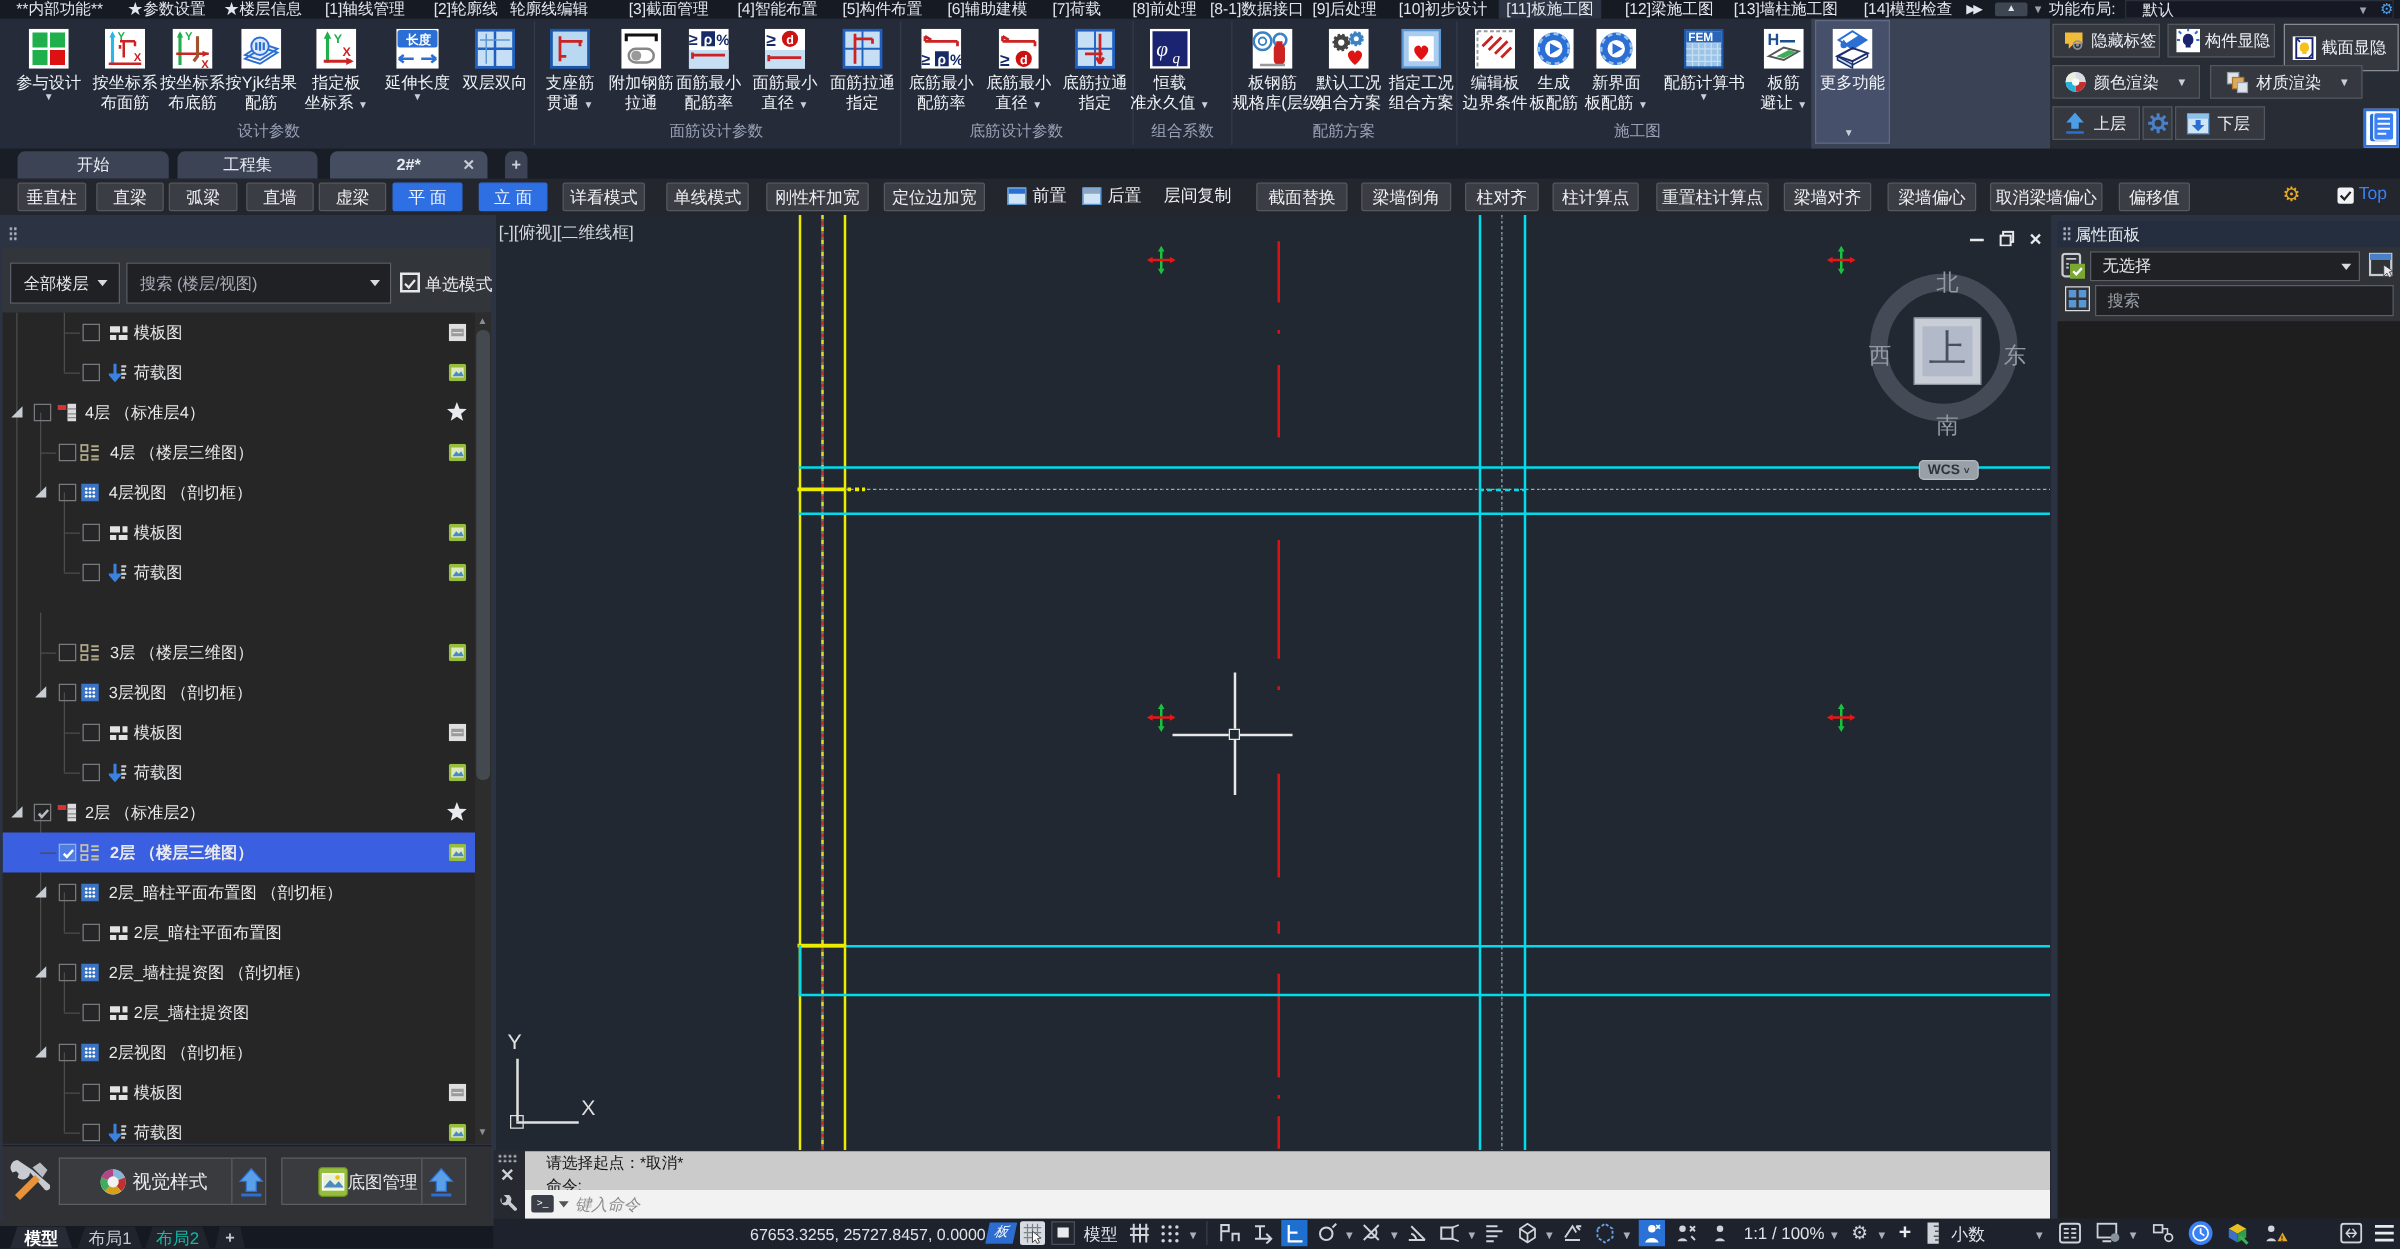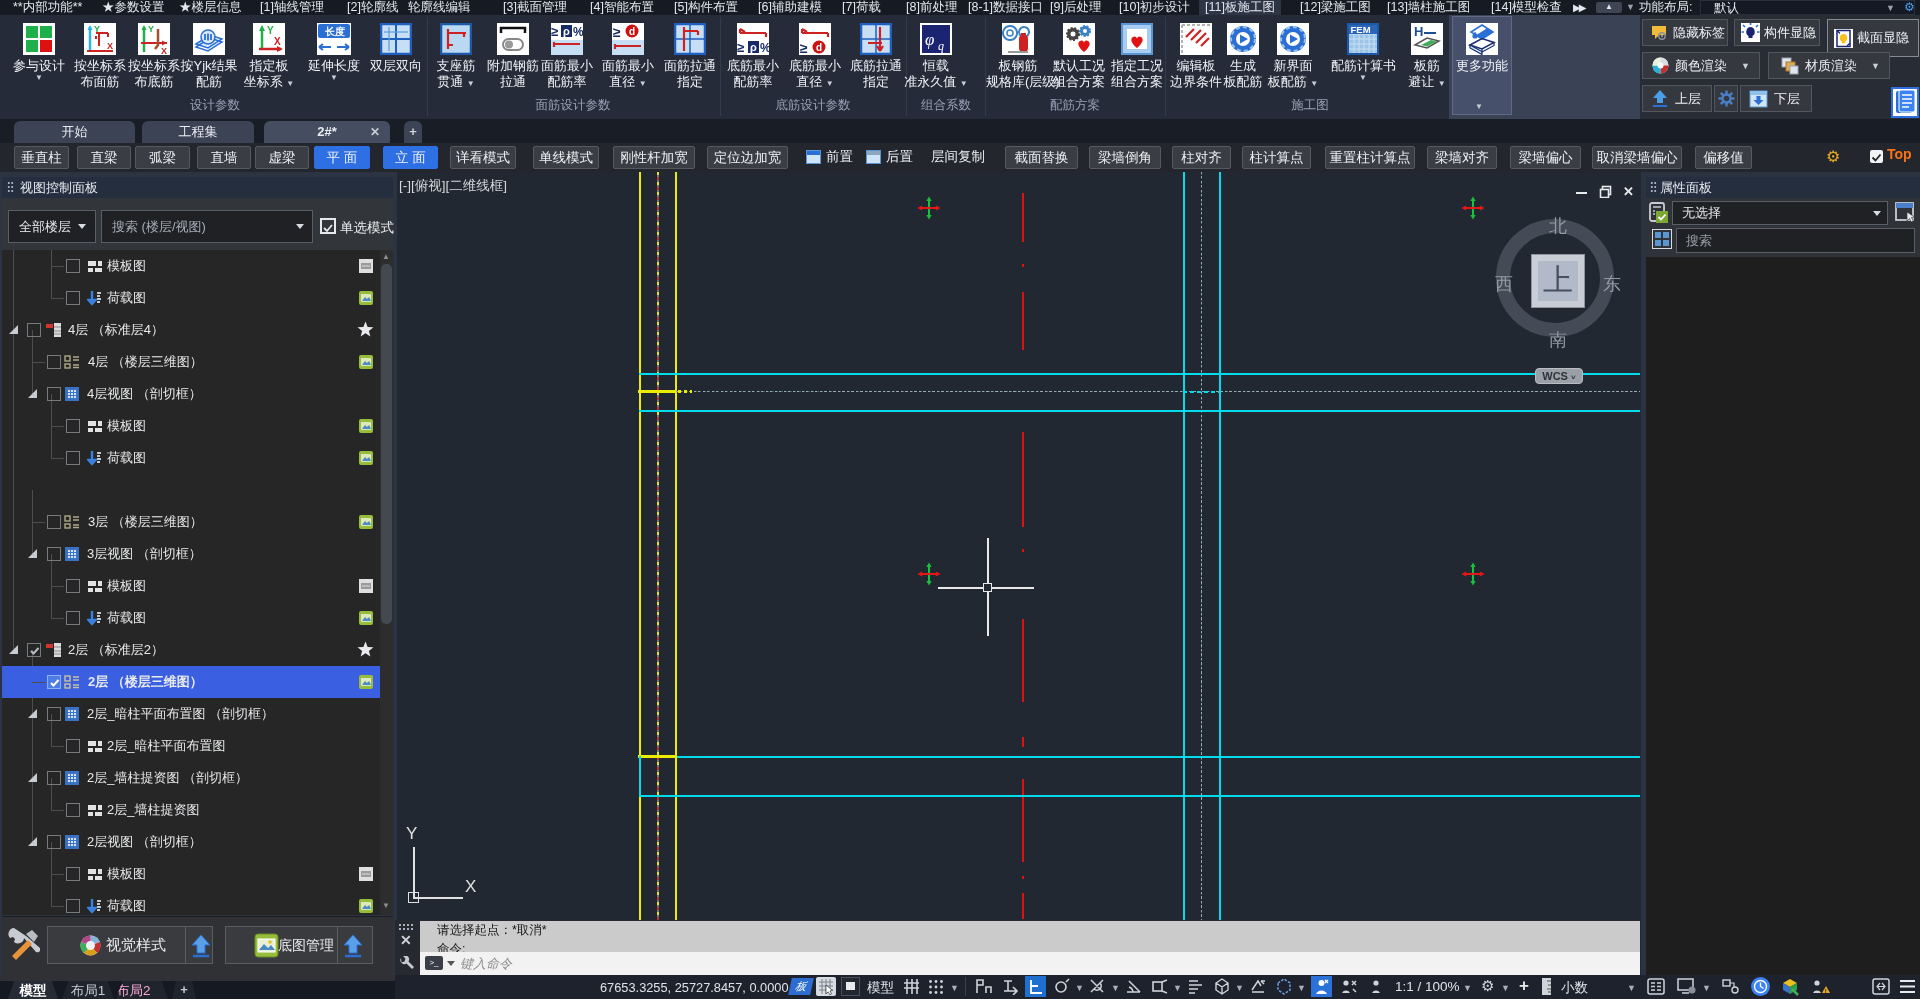--- a/index.html
+++ b/index.html
@@ -494,24 +494,23 @@
 <div class="tbtn" style="left:1242px;width:69px">柱计算点</div>
 <div class="tbtn" style="left:1325px;width:90px">重置柱计算点</div>
 <div class="tbtn" style="left:1427px;width:70px">梁墙对齐</div>
 <div class="tbtn" style="left:1510px;width:71px">梁墙偏心</div>
 <div class="tbtn" style="left:1592px;width:90px">取消梁墙偏心</div>
 <div class="tbtn" style="left:1695px;width:57px">偏移值</div>
 <div class="abs" style="left:1826px;top:5px;color:#e8a924;font-size:16px;line-height:18px">⚙</div>
 <div class="abs" style="left:1870px;top:7px;width:13px;height:13px;background:#f2f3f5;border-radius:2px"><svg width="13" height="13" viewBox="0 0 13 13">
         <path d="M2.5,6.5 l3,3 l5,-6" stroke="#222" stroke-width="1.8" fill="none"></path>
       </svg></div>
-<div class="abs" style="left:1887px;top:3px;color:#f97316;font-size:14px;font-weight:bold">Top</div>
+<div class="abs" style="left:1887px;top:3px;color:#3b82f6;font-size:14px;font-weight:normal">Top</div>
 </div>
 <div id="lpanel">
-<div class="phead" style="left:2px;top:5px;width:391px;height:21px;line-height:21px"><span style="margin-left:18px">视图控制面板</span></div>
 <div class="dots" style="left:7px;top:9px"></div>
 <div class="abs" style="left:2px;top:26px;width:391px;height:52px;background:#323539"></div>
 <div class="inp" style="left:8px;top:38px;width:88px;height:33px;line-height:31px"><span style="margin-left:10px">全部楼层</span></div>
 <div class="dar" style="left:78px;top:52px"></div>
 <div class="inp" style="left:101px;top:38px;width:212px;height:33px;line-height:31px;color:#a7adb6"><span style="margin-left:10px">搜索 (楼层/视图)</span></div>
 <div class="dar" style="left:296px;top:52px"></div>
 <div class="abs" style="left:320px;top:46px;width:16px;height:16px;border:2px solid #e6e8ec"><svg width="12" height="12" viewBox="0 0 12 12">
         <path d="M2,6 l3,3 l5,-6" stroke="#e6e8ec" stroke-width="1.8" fill="none"></path>
       </svg></div>
 <div class="abs" style="left:340px;top:47px;font-size:13.5px;color:#e9eaec;white-space:nowrap">单选模式</div>
@@ -898,21 +897,21 @@
       <div class="abs" style="left:111px;top:0;width:1px;height:36px;background:#5a5d62"></div>
       <svg class="abs" style="left:117px;top:7px" width="20" height="24" viewBox="0 0 20 24">
         <path d="M10,1 L19,11 h-5 v8 h-8 v-8 h-5 Z" fill="#5aa0e8" stroke="#2b6fd4" stroke-width="1"></path>
         <path d="M2,22 h16" stroke="#2b6fd4" stroke-width="2.5"></path>
       </svg>
     </div>
 </div>
 <div id="ltabs">
 <div class="abs" style="left:8px;top:6px;width:50px;height:18px;background:#262b35;clip-path:polygon(12% 0,88% 0,100% 100%,0 100%);color:#fff;font-size:13.5px;font-weight:bold;text-align:center;line-height:19px">模型</div>
 <div class="abs" style="left:62px;top:6px;width:52px;height:18px;background:#20242d;clip-path:polygon(12% 0,88% 0,100% 100%,0 100%);color:#c6cad2;font-size:13.5px;text-align:center;line-height:19px">布局1</div>
-<div class="abs" style="left:116px;top:6px;width:52px;height:18px;background:#20242d;clip-path:polygon(12% 0,88% 0,100% 100%,0 100%);color:#f9a8d4;font-size:13.5px;line-height:19px">布局2</div>
+<div class="abs" style="left:116px;top:6px;width:52px;height:18px;background:#20242d;clip-path:polygon(12% 0,88% 0,100% 100%,0 100%);color:#14b8a6;font-size:13.5px;text-align:center;line-height:19px">布局2</div>
 <div class="abs" style="left:172px;top:6px;width:24px;height:18px;background:#20242d;clip-path:polygon(16% 0,84% 0,100% 100%,0 100%);color:#c6cad2;font-size:13px;font-weight:bold;text-align:center;line-height:18px">+</div>
 </div>
 <div id="cv">
 
 <div class="cl" style="left:242px;top:0;width:2px;height:748px;background:#ecec00"></div>
 <div class="cl" style="left:278px;top:0;width:2px;height:748px;background:#ecec00"></div>
 <div class="cl" style="left:260px;top:0;width:2px;height:748px;background:repeating-linear-gradient(180deg,#e0e030 0 3px,#787868 3px 5px,#c83030 5px 8px,#787868 8px 10px)"></div>
 <div class="cl" style="left:786px;top:0;width:2px;height:748px;background:#00dcec"></div>
 <div class="cl" style="left:822px;top:0;width:2px;height:748px;background:#00dcec"></div>
 <div class="cl" style="left:804px;top:0;width:1px;height:748px;background:repeating-linear-gradient(180deg,#a2a8b0 0 2px,rgba(60,120,120,0.9) 2px 3px,rgba(0,0,0,0) 3px 4.5px)"></div>

